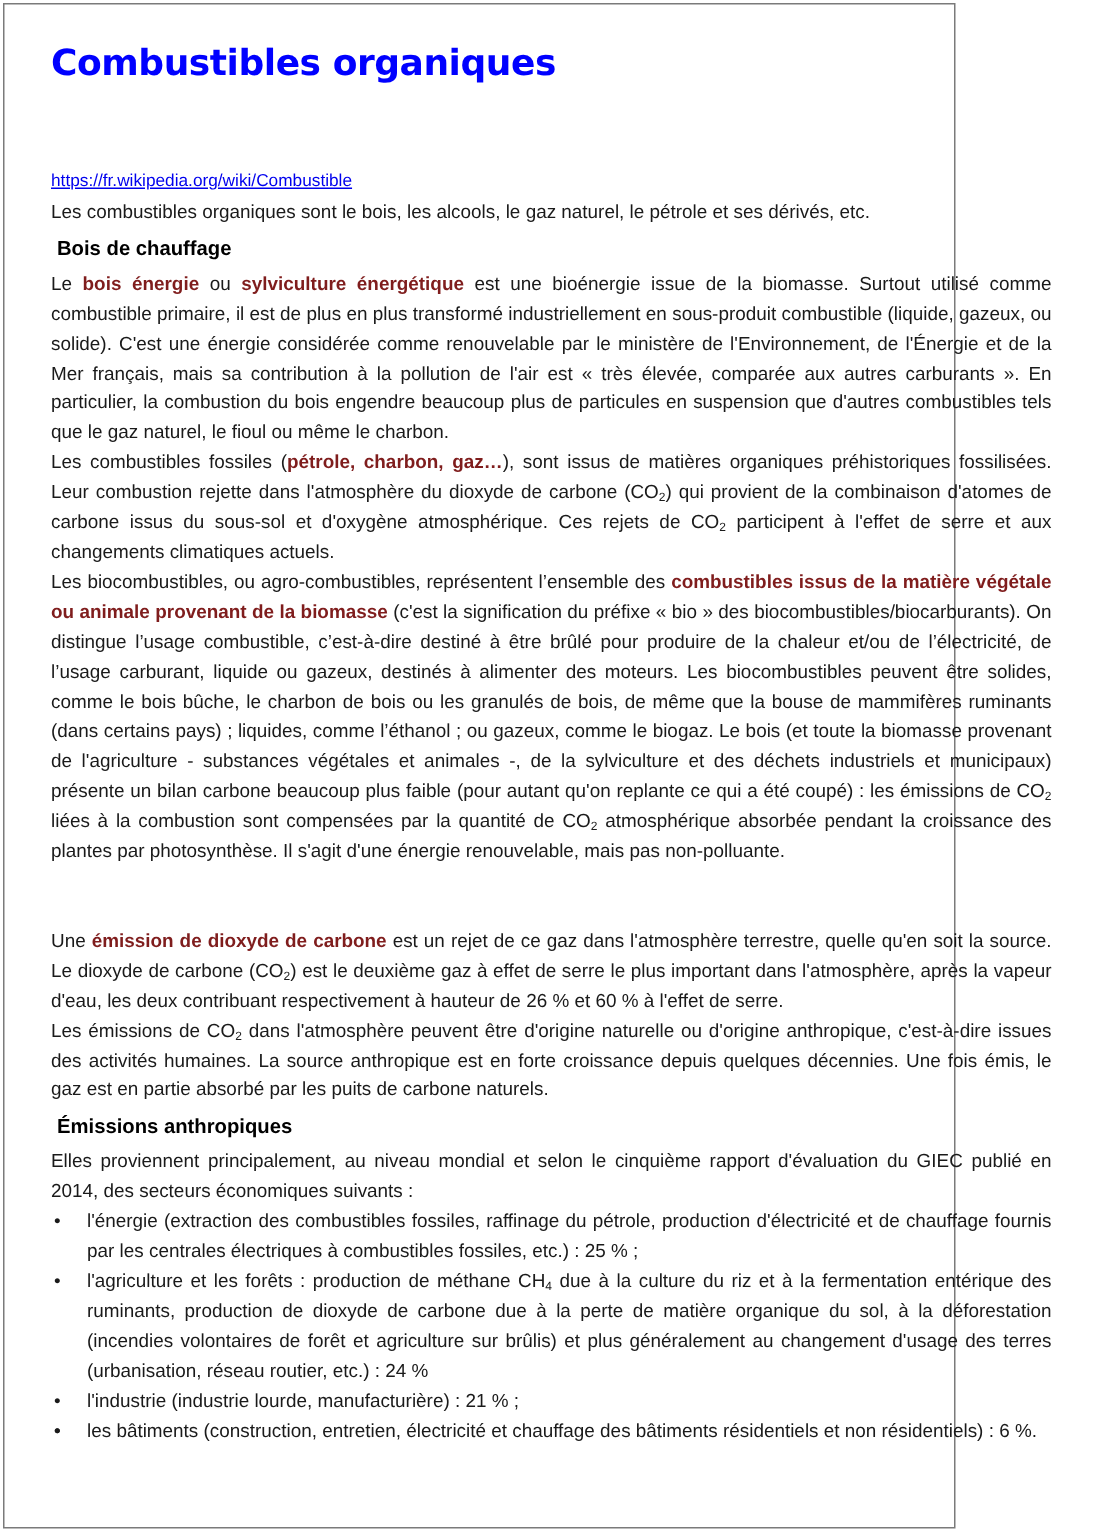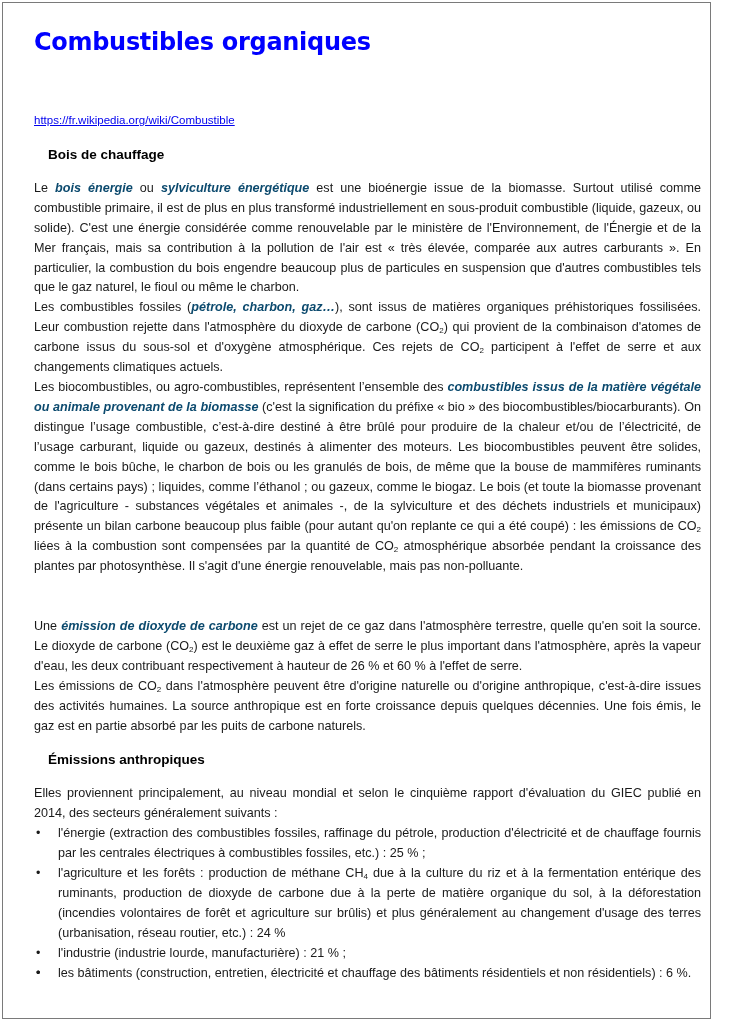--- a/index.html
+++ b/index.html
@@ -1,63 +1,64 @@
 <!DOCTYPE html>
 <html><head>
 <meta charset="utf-8">
 <style>
   html, body { margin: 0; padding: 0; background: #ffffff; }
   body { width: 729px; height: 1023px; position: relative; overflow: hidden; }
   .page {
-    position: absolute; left: 2px; top: 2px; width: 709px; height: 1017px;
+    position: absolute; left: 2px; top: 2px; width: 635px; height: 1017px;
     border: 1px solid #7a7a7a; box-sizing: border-box; background: #fff;
   }
   .content {
     position: absolute; left: 31px; top: 0; width: 667px;
     font-family: "Liberation Sans", sans-serif; font-size: 12.6px; line-height: 19.9px; color: #1a1a1a;
   }
   h1 {
     margin: 0; padding-top: 30px; height: 58px;
     font-family: "DejaVu Sans", sans-serif; font-weight: bold; font-size: 24px; color: #0000ff; letter-spacing: -0.3px;
   }
   .title-gap { height: 20px; }
   a.link { color: #0000ee; font-size: 11.5px; }
   p { margin: 0; text-align: justify; }
-  h2 { margin: 14px; font-size: 13.5px; font-weight: bold; line-height: 20px; color: #000; }
-  b { color: #0c4a6e; font-style: italic; }
+  h2 { margin: 4px; font-size: 13.5px; font-weight: bold; line-height: 20px; color: #000; }
+  b { color: #7f1d1d; }
   sub { font-size: 8px; line-height: 0; vertical-align: -2px; }
   ul { margin: 0; padding: 0; list-style: none; }
   ul li { position: relative; padding-left: 24px; text-align: justify; }
   ul li .bullet { position: absolute; left: 2px; top: 0; }
   .spacer { height: 40px; }
 </style>
 </head>
 <body>
 
 <div class="page">
   <div class="content">
     <h1>Combustibles organiques</h1>
     <div class="title-gap"></div>
 
     <div><a class="link" href="#">https://fr.wikipedia.org/wiki/Combustible</a></div>
+    <p>Les combustibles organiques sont le bois, les alcools, le gaz naturel, le pétrole et ses dérivés, etc.</p>
 
     <h2>Bois de chauffage</h2>
     <p><span>Le </span><b>bois énergie</b><span> ou </span><b>sylviculture énergétique</b><span> est une bioénergie issue de la biomasse. Surtout utilisé comme combustible primaire, il est de plus en plus transformé industriellement en sous-produit combustible (liquide, gazeux, ou solide). C'est une énergie considérée comme renouvelable par le ministère de l'Environnement, de l'Énergie et de la Mer français, mais sa contribution à la pollution de l'air est « très élevée, comparée aux autres carburants ». En particulier, la combustion du bois engendre beaucoup plus de particules en suspension que d'autres combustibles tels que le gaz naturel, le fioul ou même le charbon.</span></p>
 
     <p><span>Les combustibles fossiles (</span><b>pétrole, charbon, gaz…</b><span>), sont issus de matières organiques préhistoriques fossilisées. Leur combustion rejette dans l'atmosphère du dioxyde de carbone (CO</span><sub>2</sub><span>) qui provient de la combinaison d'atomes de carbone issus du sous-sol et d'oxygène atmosphérique. Ces rejets de CO</span><sub>2</sub><span> participent à l'effet de serre et aux changements climatiques actuels.</span></p>
 
     <p><span>Les biocombustibles, ou agro-combustibles, représentent l’ensemble des </span><b>combustibles issus de la matière végétale ou animale provenant de la biomasse</b><span> (c'est la signification du préfixe « bio » des biocombustibles/biocarburants). On distingue l’usage combustible, c’est-à-dire destiné à être brûlé pour produire de la chaleur et/ou de l’électricité, de l’usage carburant, liquide ou gazeux, destinés à alimenter des moteurs. Les biocombustibles peuvent être solides, comme le bois bûche, le charbon de bois ou les granulés de bois, de même que la bouse de mammifères ruminants (dans certains pays) ; liquides, comme l’éthanol ; ou gazeux, comme le biogaz. Le bois (et toute la biomasse provenant de l'agriculture - substances végétales et animales -, de la sylviculture et des déchets industriels et municipaux) présente un bilan carbone beaucoup plus faible (pour autant qu'on replante ce qui a été coupé) : les émissions de CO</span><sub>2</sub><span> liées à la combustion sont compensées par la quantité de CO</span><sub>2</sub><span> atmosphérique absorbée pendant la croissance des plantes par photosynthèse. Il s'agit d'une énergie renouvelable, mais pas non-polluante.</span></p>
 
     <div class="spacer"></div>
 
     <p><span>Une </span><b>émission de dioxyde de carbone</b><span> est un rejet de ce gaz dans l'atmosphère terrestre, quelle qu'en soit la source. Le dioxyde de carbone (CO</span><sub>2</sub><span>) est le deuxième gaz à effet de serre le plus important dans l'atmosphère, après la vapeur d'eau, les deux contribuant respectivement à hauteur de 26 % et 60 % à l'effet de serre.</span></p>
     <p><span>Les émissions de CO</span><sub>2</sub><span> dans l'atmosphère peuvent être d'origine naturelle ou d'origine anthropique, c'est-à-dire issues des activités humaines. La source anthropique est en forte croissance depuis quelques décennies. Une fois émis, le gaz est en partie absorbé par les puits de carbone naturels.</span></p>
 
     <h2>Émissions anthropiques</h2>
-    <p>Elles proviennent principalement, au niveau mondial et selon le cinquième rapport d'évaluation du GIEC publié en 2014, des secteurs généralement suivants :</p>
+    <p>Elles proviennent principalement, au niveau mondial et selon le cinquième rapport d'évaluation du GIEC publié en 2014, des secteurs économiques suivants :</p>
 
     <ul>
       <li><span class="bullet">•</span><span>l'énergie (extraction des combustibles fossiles, raffinage du pétrole, production d'électricité et de chauffage fournis par les centrales électriques à combustibles fossiles, etc.) : 25 % ;</span></li>
       <li><span class="bullet">•</span><span>l'agriculture et les forêts : production de méthane CH</span><sub>4</sub><span> due à la culture du riz et à la fermentation entérique des ruminants, production de dioxyde de carbone due à la perte de matière organique du sol, à la déforestation (incendies volontaires de forêt et agriculture sur brûlis) et plus généralement au changement d'usage des terres (urbanisation, réseau routier, etc.) : 24 %</span></li>
       <li><span class="bullet">•</span><span>l'industrie (industrie lourde, manufacturière) : 21 % ;</span></li>
       <li><span class="bullet">•</span></li>
       <li><span class="bullet">•</span><span>les bâtiments (construction, entretien, électricité et chauffage des bâtiments résidentiels et non résidentiels) : 6 %.</span></li>
     </ul>
 
   </div>

